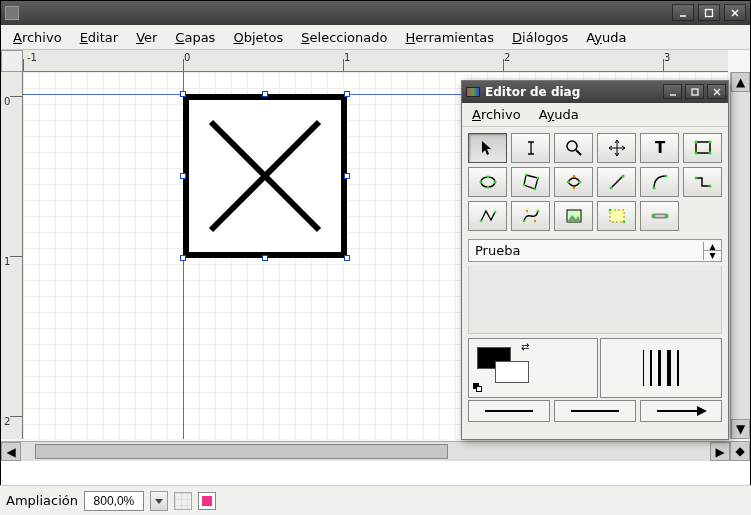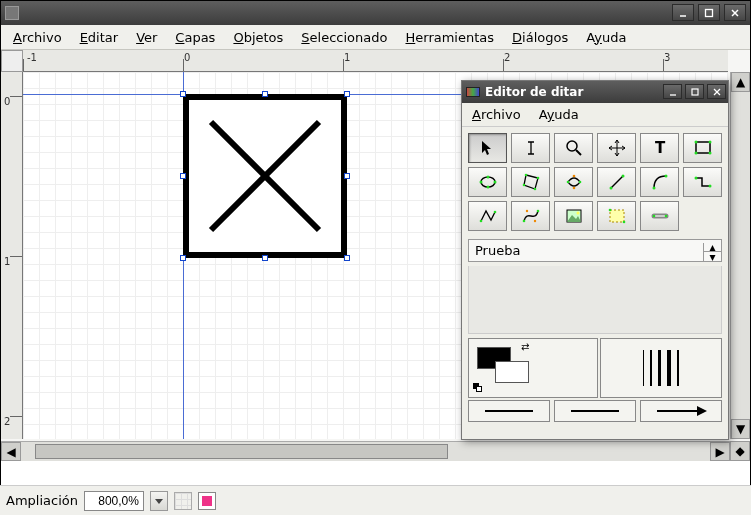--- a/index.html
+++ b/index.html
@@ -48,21 +48,21 @@
 .vscroll { position: absolute; right: 0; top: 22px; bottom: 22px; width: 20px; background: #e0e0dc; border-left: 1px solid #aaa; }
 .vscroll .arrow { height: 20px; background: #d0d0cc; border: 1px solid #999; display:flex;align-items:center;justify-content:center; }
 .hscroll { position: absolute; left: 0; right: 20px; bottom: 0; height: 20px; background: #e0e0dc; border-top: 1px solid #aaa; display:flex; }
 .hscroll .arrow { width: 20px; background: #d0d0cc; border: 1px solid #999; display:flex;align-items:center;justify-content:center; }
 .hscroll .track { flex: 1; position: relative; }
 .hscroll .thumb { position: absolute; left: 14px; top: 2px; bottom: 2px; width: 60%; max-width:500px; background: #c6c6c2; border: 1px solid #888; }
 
 
 .status { position: absolute; left: 0; bottom: 0; width: 100%; height: 30px; background: #f0f0ec; border-top: 1px solid #ccc; display: flex; align-items: center; padding: 0 6px; gap: 6px; }
 .status-label { font-size: 13px; }
-.status-input { width: 60px; height: 20px; border: 1px solid #888; background: #fff; text-align: right; padding: 0 4px; font-size: 12px; }
+.status-input { width: 60px; height: 20px; border: 1px solid #888; background: #fff; text-align: center; padding: 0 4px; font-size: 12px; }
 .status-ddbtn { width: 18px; height: 20px; border: 1px solid #999; background: linear-gradient(to bottom,#f4f4f2,#d8d8d4); display:flex;align-items:center;justify-content:center; }
 .mini-grid { width: 18px; height: 18px; border: 1px solid #aaa; background:
   linear-gradient(to right,#ddd 1px,transparent 1px),
   linear-gradient(to bottom,#ddd 1px,transparent 1px);
   background-size: 6px 6px; }
 .mini-fit { width: 18px; height: 18px; border: 1px solid #888; background: #fff; position: relative; }
 .mini-fit::after { content:""; position:absolute; inset:3px; background:#e38; }
 .status { }
 
 
@@ -74,21 +74,21 @@
 .tb-win-btn { width:19px; height:15px; background: linear-gradient(to bottom, #6a6a6a, #464646); border: 1px solid #2b2b2b; display:flex;align-items:center;justify-content:center;}
 .tb-win-btn svg { width:8px; height:8px;}
 .tb-menubar { height:24px; display:flex; align-items:center; padding:0 10px; gap:18px; border-bottom:1px solid #ccc;}
 .tb-menubar .mitem { font-size:13px; color:#000;}
 
 .tool-grid { display: grid; grid-template-columns: repeat(6, 1fr); gap: 4px; padding: 6px; }
 .tool-btn { height: 30px; border: 1px solid #888; background: linear-gradient(to bottom,#fbfbf9,#dededa); display:flex; align-items:center; justify-content:center; position:relative;}
 .tool-btn.sel { border-color:#555; background: linear-gradient(to bottom,#ccc,#e8e8e4); box-shadow: inset 1px 1px 2px rgba(0,0,0,.3);}
 .tool-btn svg { width: 20px; height: 20px; }
 
-.sheet-row { display:flex; align-items:flex-end; margin:2px 6px; border:1px solid #999; background:#f8f8f6; }
+.sheet-row { display:flex; align-items:center; margin:2px 6px; border:1px solid #999; background:#f8f8f6; }
 .sheet-row span { flex:1; padding:3px 6px; font-size:13px;}
 .sheet-spin { width:18px; display:flex; flex-direction:column; border-left:1px solid #999;}
 .sheet-spin div { height:9px; display:flex;align-items:center;justify-content:center; border-bottom:1px solid #999;}
 .sheet-spin div:last-child{border:none;}
 .sheet-palette { margin:4px 6px; height:68px; border:1px solid #ccc; border-top:none; background:#e8e8e4;}
 
 .bottom-panel { display:flex; padding:0 6px; height:60px; gap:2px; }
 .fgbg-box { flex:1; border:1px solid #888; position:relative; padding:4px; background:#f4f4f0;}
 .swap-arrow { position:absolute; left:52px; top:2px; font-size:10px;}
 .fg-sw { position:absolute; left:8px; top:8px; width:34px; height:22px; background:#000; border:1px solid #555;}
@@ -212,21 +212,21 @@
         <polygon points="0,2 8,2 4,7" fill="#444"></polygon>
       </svg>
     </div>
   <div class="mini-grid"></div>
   <div class="mini-fit"></div>
 </div>
 
 <div class="toolbox">
   <div class="tb-title">
     <div class="tb-title-icon"></div>
-    <span class="tb-title-text">Editor de ditar</span>
+    <span class="tb-title-text">Editor de diag</span>
     <div class="tb-win-btns">
       <div class="tb-win-btn">
           <svg viewBox="0 0 8 8">
             <line x1="1" y1="7" x2="7" y2="7" stroke="#fff" stroke-width="1.3"></line>
           </svg>
         </div>
       <div class="tb-win-btn">
           <svg viewBox="0 0 8 8">
             <rect x="1" y="1" width="6" height="6" fill="none" stroke="#fff" stroke-width="1.2"></rect>
           </svg>

